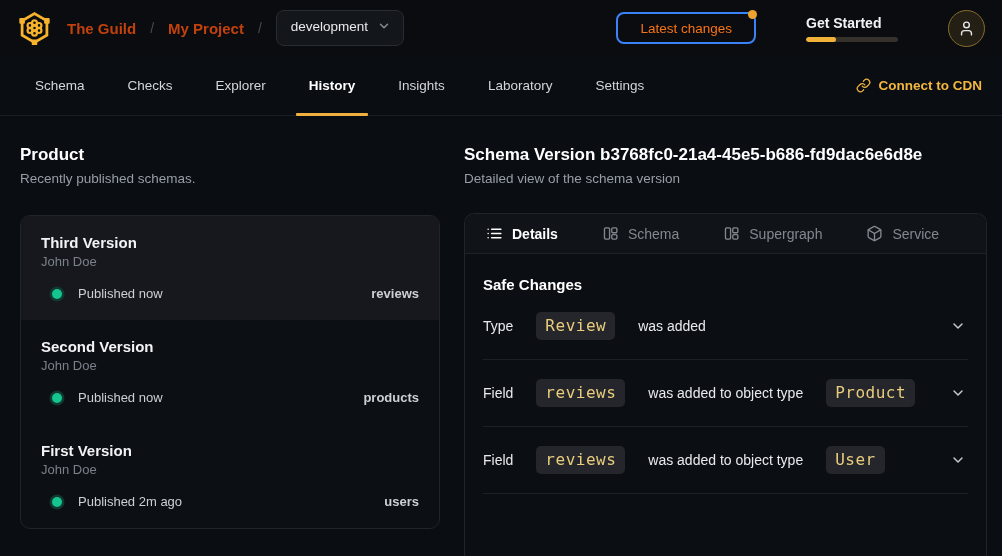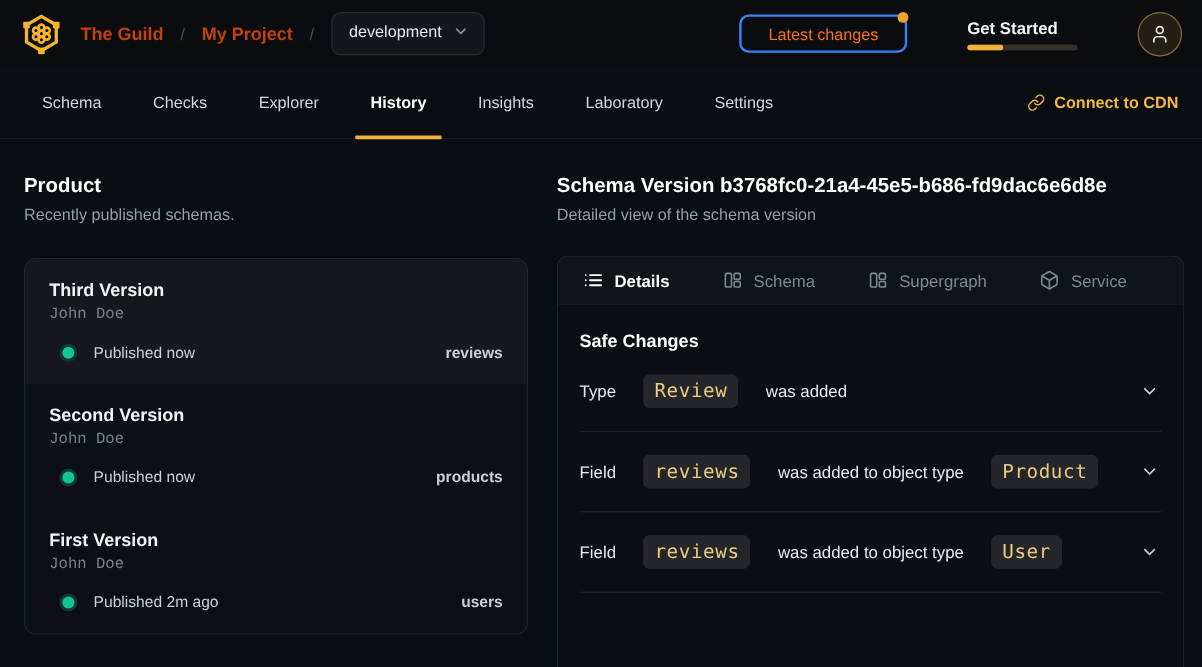--- a/index.html
+++ b/index.html
@@ -77,21 +77,21 @@
   .block-sub { margin-top:5px; font-size:13.5px; color:#989ea6; line-height:17px; }
 
   
   .versions-list {
     margin-top:28px; border:1px solid #20242b; border-radius:10px; overflow:hidden;
     background:#0c0f14;
   }
   .version-item { padding:17px 20px 19px; cursor:pointer; }
   .version-item.selected { background:#16181d; }
   .v-title { font-size:15px; font-weight:600; color:#f2f3f5; line-height:19px; }
-  .v-author { margin-top:2px; font-size:13px; color:#7b818a; line-height:16px;font-family:Liberation Mono, monospace; }
+  .v-author { margin-top:2px; font-size:13px; color:#7b818a; line-height:16px; }
   .v-row { margin-top:16px; display:flex; align-items:center; }
   .v-dot {
     width:10px; height:10px; border-radius:50%;
     background:#16c48f; box-shadow:0 0 0 2.5px #103a30; margin:0 16px 0 11px;
   }
   .v-status { font-size:13px; color:#ccd0d6; }
   .v-tag { margin-left:auto; font-size:13px; font-weight:700; color:#ccd0d6; }
 
   
   .detail-card {

